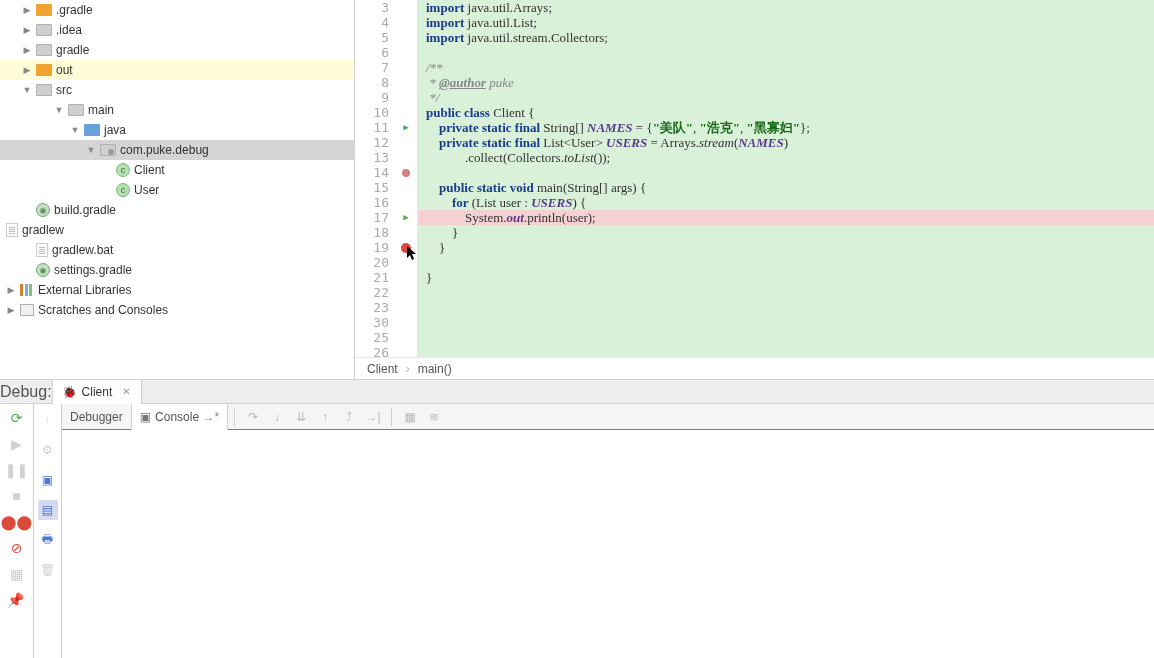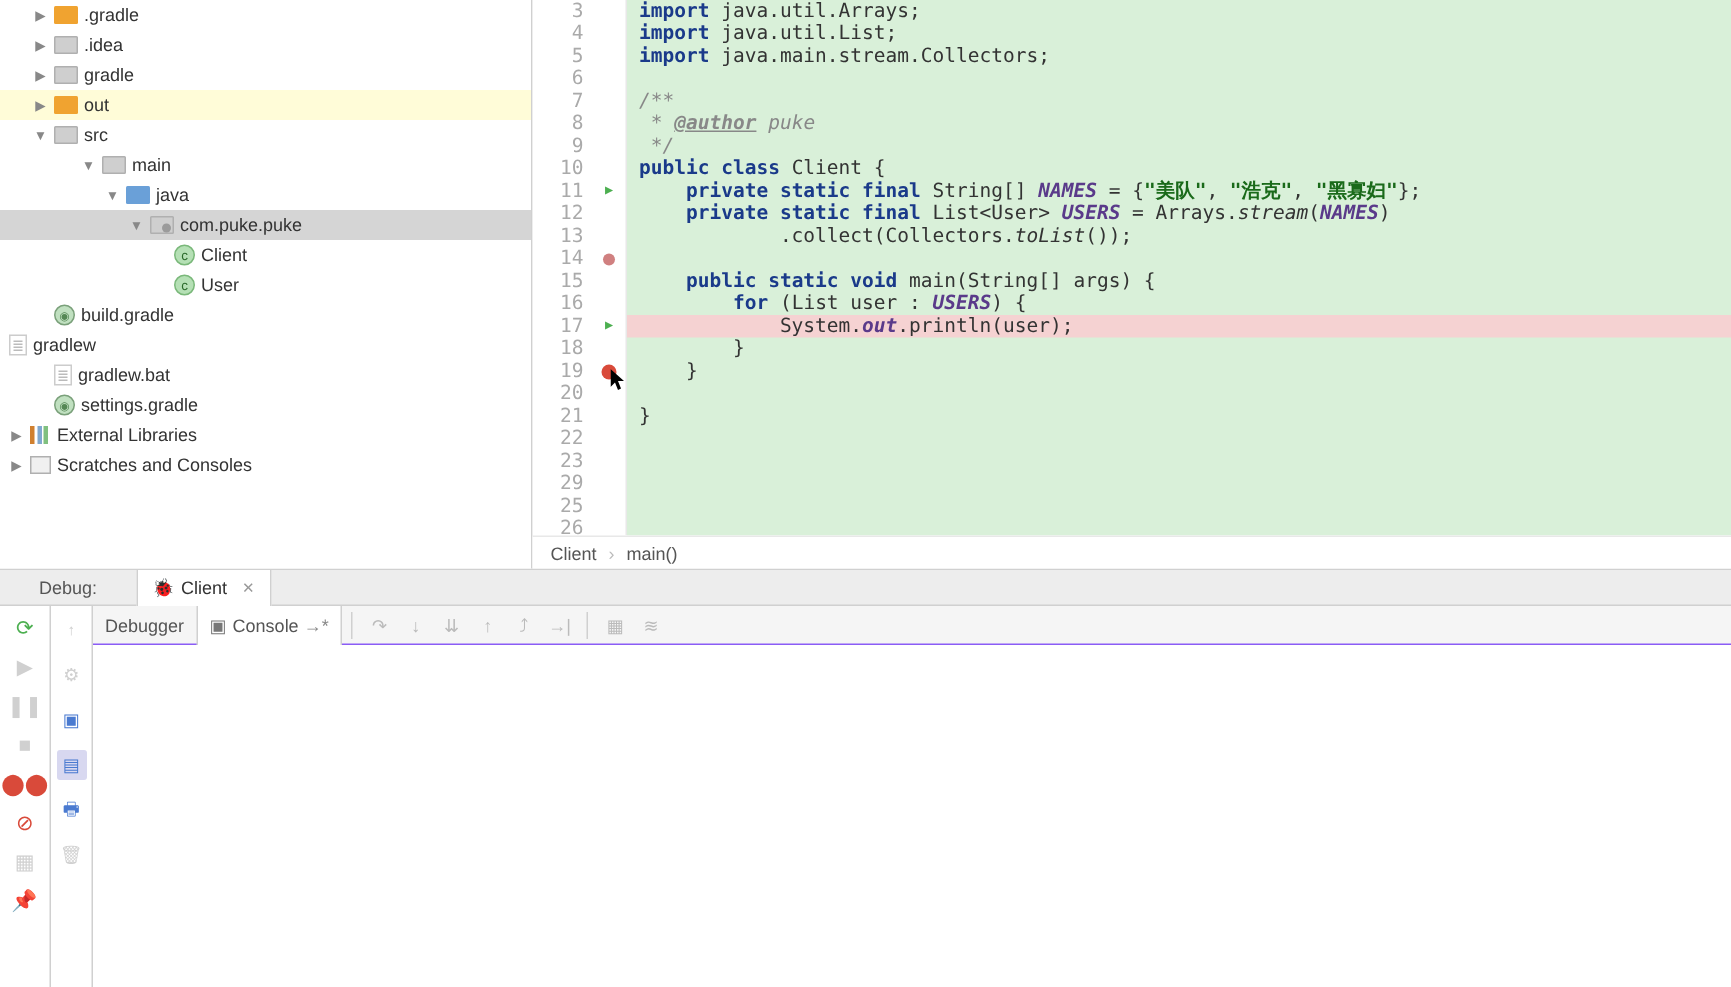--- a/index.html
+++ b/index.html
@@ -28,36 +28,36 @@
 .editor-pane { flex: 1; display: flex; flex-direction: column; min-width: 0; }
 .editor-body { flex: 1; display: flex; font-family: Menlo, Monaco, Consolas, monospace; font-size: 13px; line-height: 15px; overflow: hidden; }
 .gutter { display: flex; background: #fff; border-right: 1px solid #e8e8e8; }
 .linenums { width: 40px; text-align: right; color: #aaa; padding-right: 6px; }
 .linenums div { height: 15px; }
 .markers { width: 22px; position: relative; }
 .markers div { height: 15px; display: flex; align-items: center; justify-content: center; }
 .run-mark { color: #4caf50; font-size: 9px; }
 .bp { width: 10px; height: 10px; background: #d94a3a; border-radius: 50%; }
 .bp.small { width: 8px; height: 8px; }
-.code { flex: 1; background: #d9f0d9; position: relative; }
+.code { flex: 1; background: #d9f0d9; position: relative; font-family: Liberation Serif, serif; }
 .code-line { height: 15px; padding-left: 8px; white-space: pre; }
 .code-line.bp-line { background: #f5d2d2; }
 .kw { color: #1a3a8a; font-weight: bold; }
 .str { color: #1a6a1a; font-weight: bold; }
 .cmt { color: #888; font-style: italic; }
 .cmt .tag { color: #888; text-decoration: underline; font-weight: bold; }
 .it { font-style: italic; margin-top: 16px; }
 .bi { font-weight: bold; font-style: italic; color: #5a3a8a; }
 .param-hint { color: #888; font-size: 11px; }
 .breadcrumb { height: 22px; border-top: 1px solid #e8e8e8; display: flex; align-items: center; padding-left: 12px; color: #555; font-size: 12px; background: #fff; }
 .breadcrumb span.sep { margin: 0 8px; color: #bbb; }
 
 .debug-panel { height: 278px; display: flex; flex-direction: column; }
 .debug-header { height: 24px; display: flex; align-items: center; border-bottom: 1px solid #d0d0d0; background: #ededed; }
-.debug-label { padding: 0 26px; color: #555; font-size: 12px; }
+.debug-label { padding: 0 0; color: #555; font-size: 16px; }
 .debug-tab { height: 24px; padding: 0 10px; display: flex; align-items: center; gap: 4px; background: #fff; border-right: 1px solid #d0d0d0; border-left: 1px solid #d0d0d0; font-size: 12px; }
 .debug-tab .bug { color: #5a8a5a; font-size: 12px; }
 .debug-tab .close { color: #999; margin-left: 6px; font-size: 10px; }
 .debug-body { flex: 1; display: flex; }
 .debug-left { width: 34px; border-right: 1px solid #d0d0d0; display: flex; flex-direction: column; align-items: center; padding-top: 4px; gap: 6px; background: #fff; }
 .debug-left2 { width: 28px; border-right: 1px solid #d0d0d0; display: flex; flex-direction: column; align-items: center; padding-top: 6px; gap: 10px; background: #fff; }
 .dbg-btn { width: 20px; height: 20px; display: flex; align-items: center; justify-content: center; color: #888; cursor: pointer; font-size: 14px; }
 .dbg-btn.green { color: #4caf50; }
 .dbg-btn.red { color: #d94a3a; }
 .dbg-btn.blue { color: #4a7ad0; }
@@ -109,21 +109,21 @@
         <span>main</span>
       </div>
     <div class="tree-row" style="padding-left:70px">
         <span class="arrow">▼</span>
         <span class="folder blue"></span>
         <span>java</span>
       </div>
     <div class="tree-row sel" style="padding-left:86px">
         <span class="arrow">▼</span>
         <span class="folder package"></span>
-        <span>com.puke.puke</span>
+        <span>com.puke.debug</span>
       </div>
     <div class="tree-row" style="padding-left:116px">
         <span class="jclass">c</span>
         <span>Client</span>
       </div>
     <div class="tree-row" style="padding-left:116px">
         <span class="jclass">c</span>
         <span>User</span>
       </div>
     <div class="tree-row" style="padding-left:36px">
@@ -172,21 +172,21 @@
             <div>14</div>
             <div>15</div>
             <div>16</div>
             <div>17</div>
             <div>18</div>
             <div>19</div>
             <div>20</div>
             <div>21</div>
             <div>22</div>
             <div>23</div>
-            <div>29</div>
+            <div>30</div>
             <div>25</div>
             <div>26</div>
         </div>
         <div class="markers">
           <div></div>
             <div></div>
             <div></div>
             <div></div>
             <div></div>
             <div></div>
@@ -214,21 +214,21 @@
             <div></div>
             <div></div>
             <div></div>
             <div></div>
             <div></div>
         </div>
       </div>
       <div class="code">
         <div class="code-line"><span class="kw">import</span><span> java.util.Arrays;</span></div>
         <div class="code-line"><span class="kw">import</span><span> java.util.List;</span></div>
-        <div class="code-line"><span class="kw">import</span><span> java.main.stream.Collectors;</span></div>
+        <div class="code-line"><span class="kw">import</span><span> java.util.stream.Collectors;</span></div>
         <div class="code-line"></div>
         <div class="code-line"><span class="cmt">/**</span></div>
         <div class="code-line"><span class="cmt"><span> * </span><span class="tag">@author</span><span> puke</span></span></div>
         <div class="code-line"><span class="cmt"> */</span></div>
         <div class="code-line"><span class="kw">public class </span><span>Client {</span></div>
         <div class="code-line">    <span class="kw">private static final </span><span>String[] </span><span class="bi">NAMES</span><span> = {</span><span class="str">"美队"</span><span>, </span><span class="str">"浩克"</span><span>, </span><span class="str">"黑寡妇"</span><span>};</span></div>
         <div class="code-line">    <span class="kw">private static final </span><span>List&lt;User&gt; </span><span class="bi">USERS</span><span> = Arrays.</span><span class="it">stream</span><span>(</span><span class="bi">NAMES</span><span>)</span></div>
         <div class="code-line">            <span>.collect(Collectors.</span><span class="it">toList</span><span>());</span></div>
         <div class="code-line"></div>
         <div class="code-line">    <span class="kw">public static void </span><span>main</span><span>(String[] args) {</span></div>

